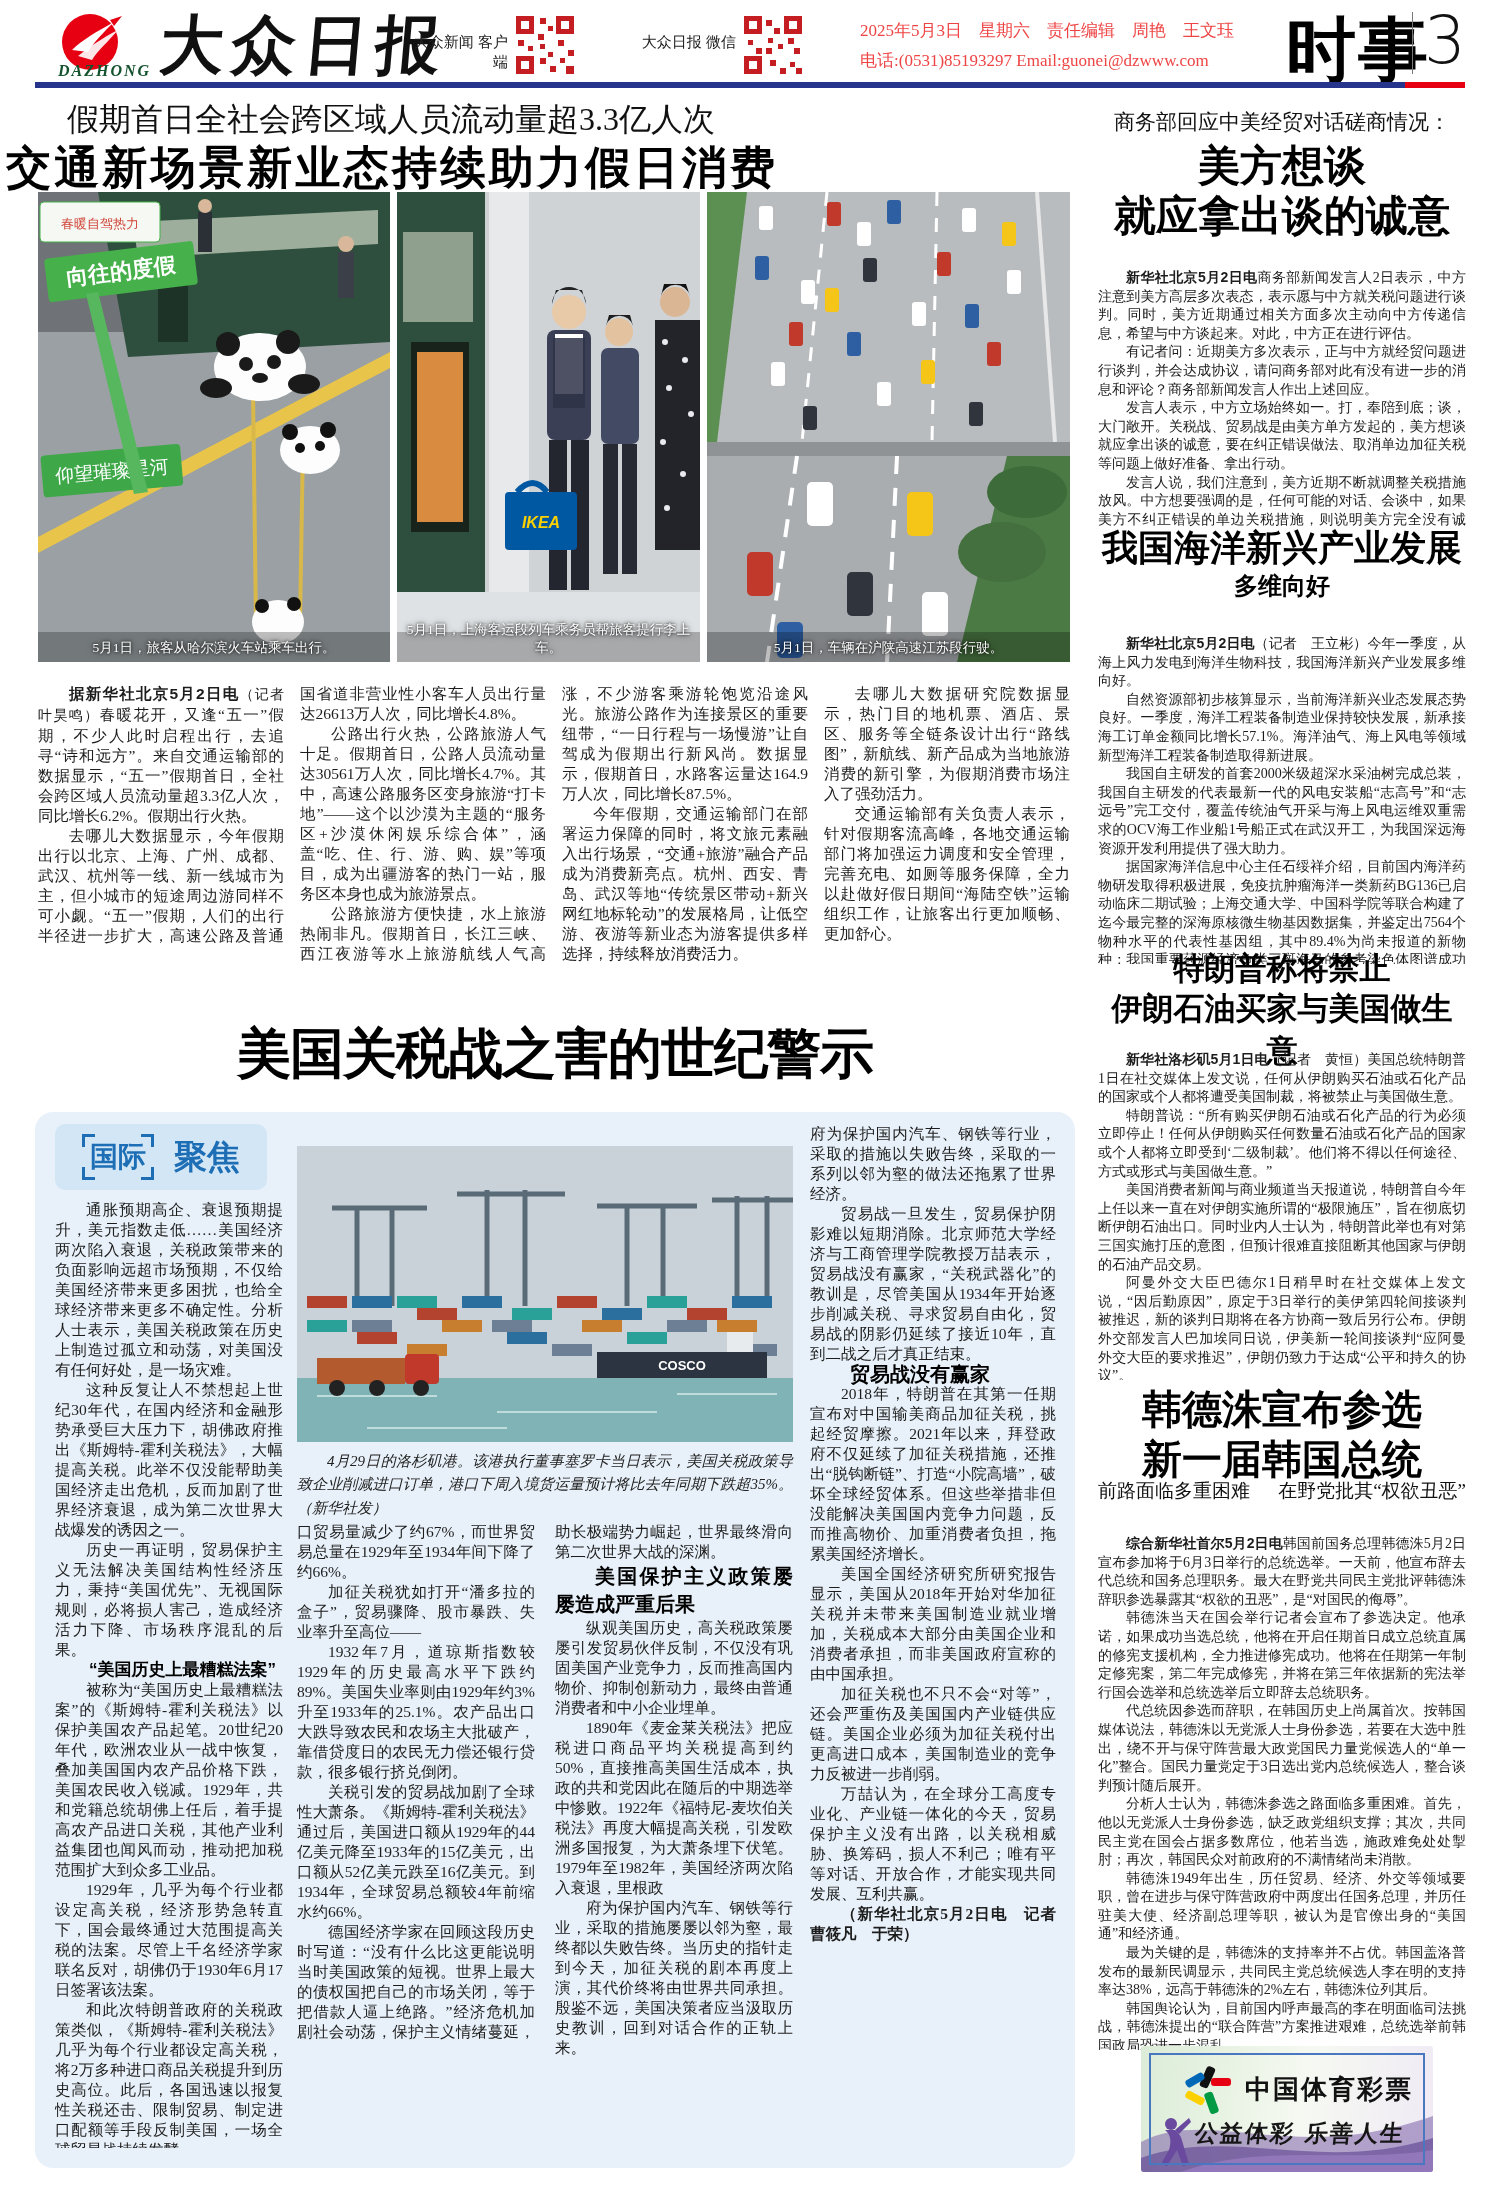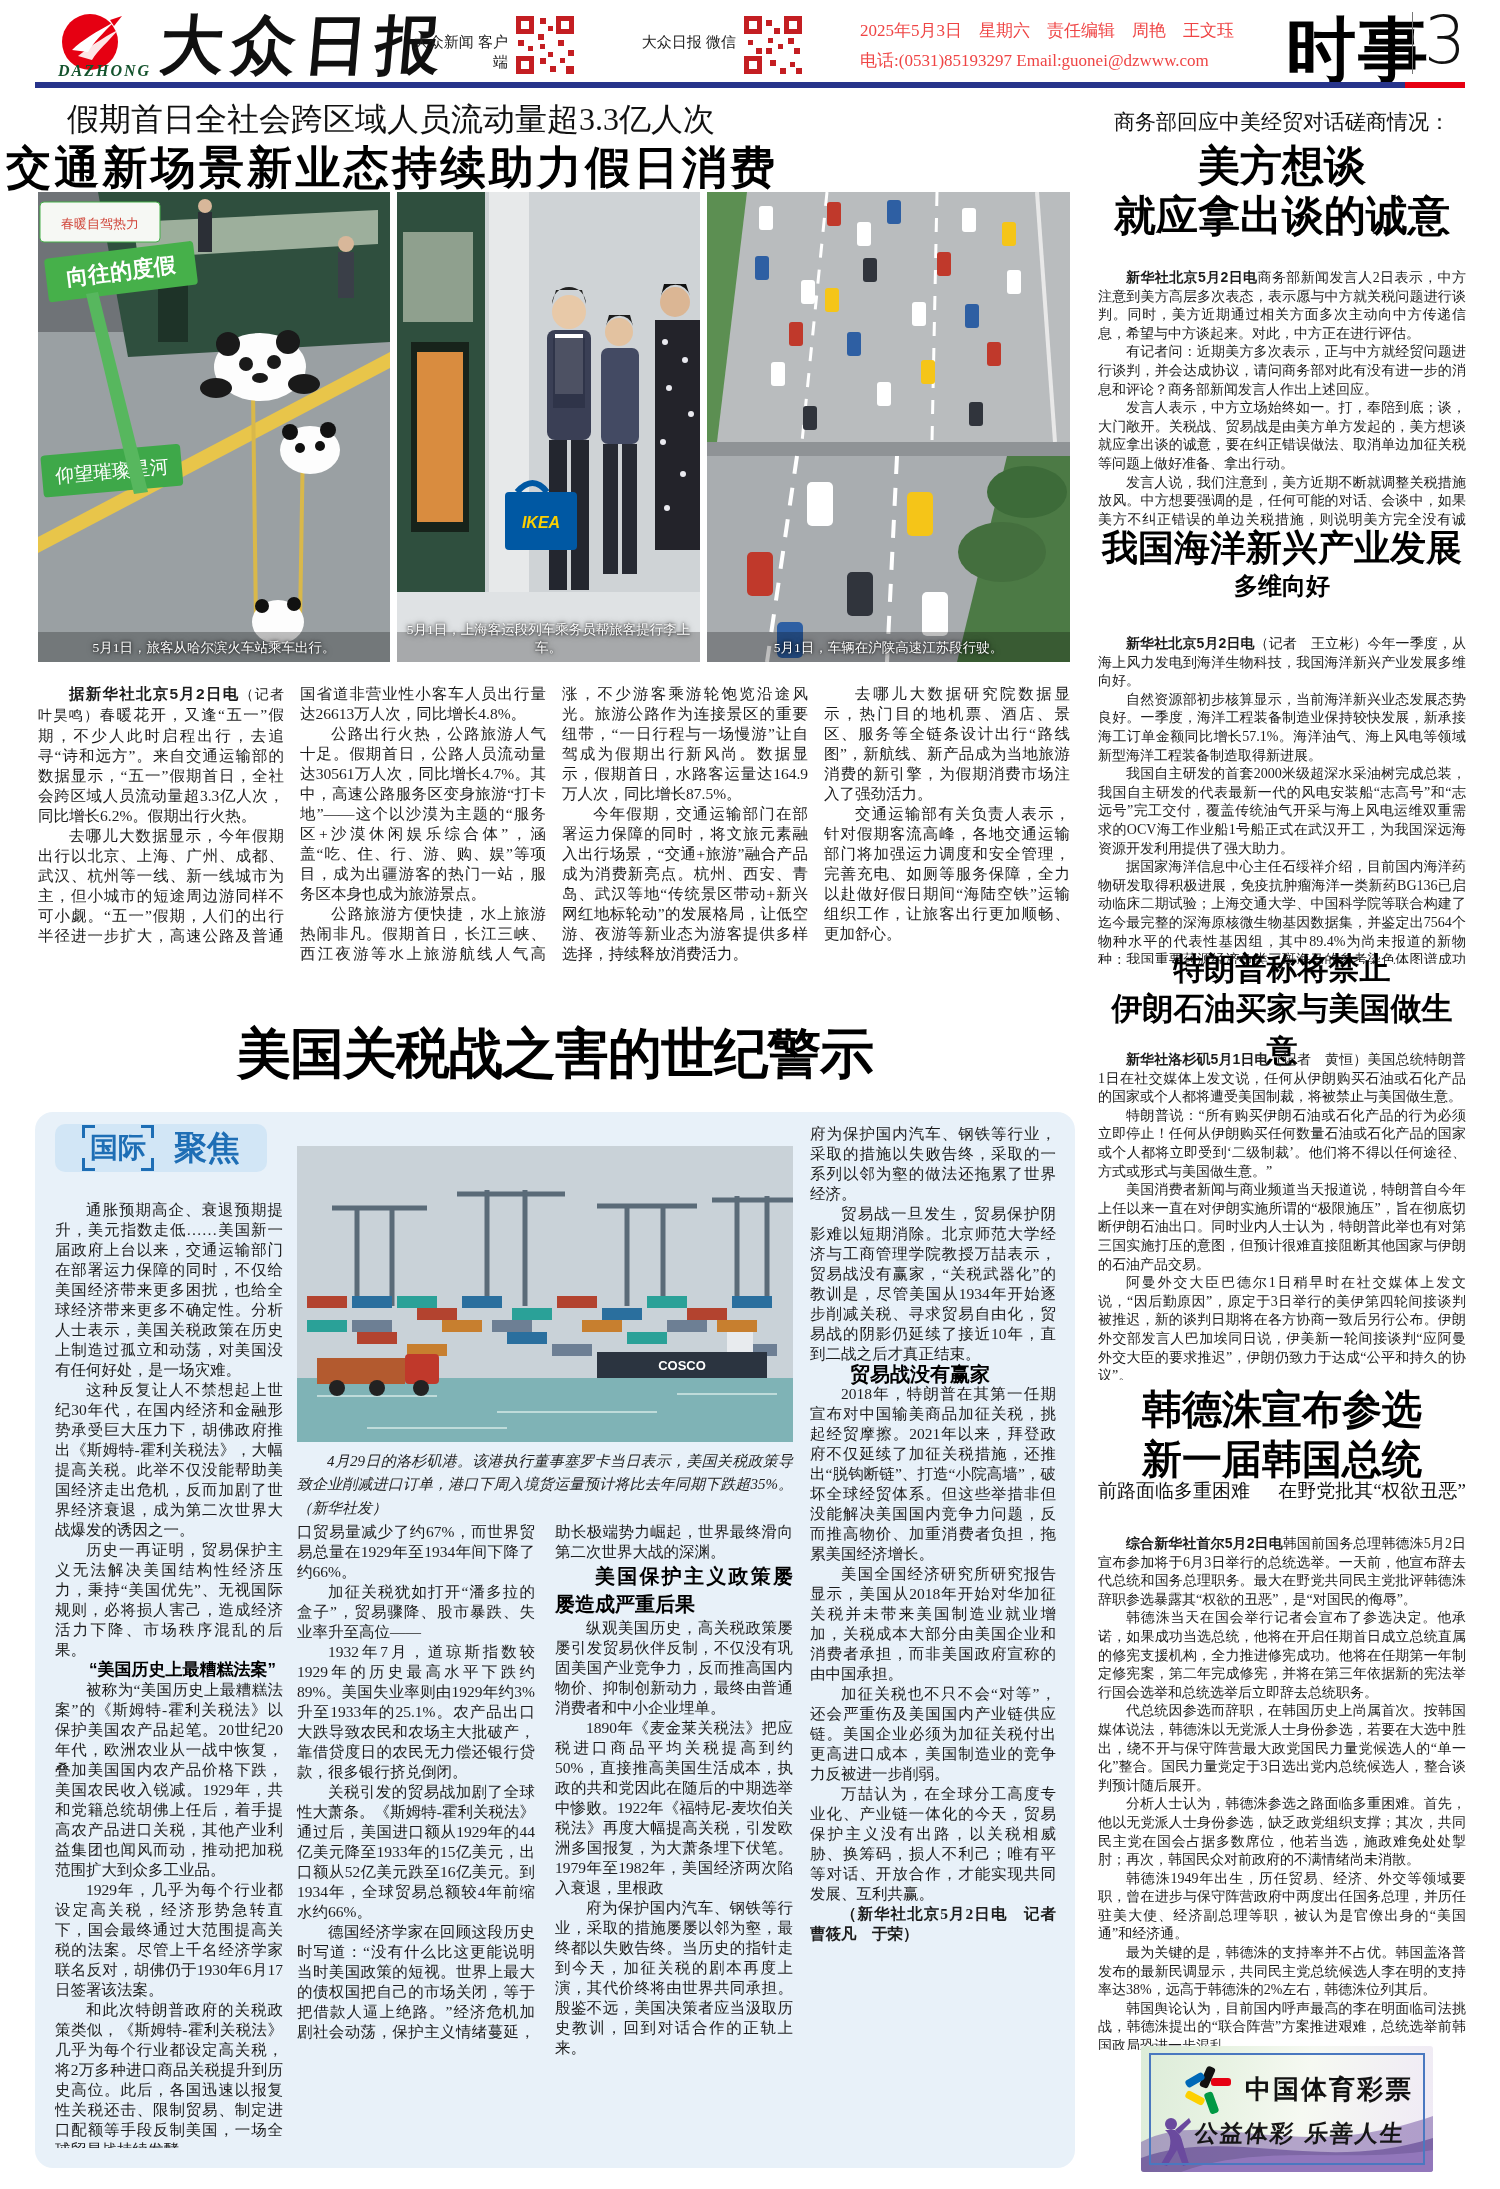--- a/index.html
+++ b/index.html
@@ -36,21 +36,21 @@
                  font-size:13.5px;text-shadow:0 0 3px rgba(0,0,0,.95),0 0 6px rgba(0,0,0,.7);}
   #main-body{left:38px;top:684px;width:1032px;height:318px;column-count:4;column-gap:16px;
              font-size:15.5px;line-height:20px;overflow:hidden;}
   p.para{margin:0;text-indent:2em;text-align:justify;}
   .lead{font-weight:bold;font-family:"Liberation Sans",sans-serif;}
   .byline{font-size:14px;}
   
   #focus-headline{left:35px;top:1018px;width:1040px;text-align:center;font-family:"Liberation Sans",sans-serif;
                   font-weight:900;font-size:54px;letter-spacing:-1px;color:#000;}
   #focus-bg{left:35px;top:1112px;width:1040px;height:1056px;background:#e8f1f9;border-radius:18px;}
-  #focus-badge{left:55px;top:1124px;width:212px;height:48px;background:#d2e6f6;border-radius:10px;
+  #focus-badge{left:55px;top:1124px;width:212px;height:66px;background:#d2e6f6;border-radius:10px;
                display:flex;align-items:center;justify-content:center;gap:20px;}
   .badge-word1{position:relative;font-family:"Liberation Sans",sans-serif;font-weight:900;
                font-size:28px;color:#1e6eb5;padding:4px 8px;}
   .badge-word2{font-family:"Liberation Sans",sans-serif;font-weight:900;font-size:33px;color:#1e6eb5;}
   .corner{position:absolute;width:10px;height:10px;}
   .corner.tl{left:0;top:0;border-left:3px solid #1e6eb5;border-top:3px solid #1e6eb5;}
   .corner.tr{right:0;top:0;border-right:3px solid #1e6eb5;border-top:3px solid #1e6eb5;}
   .corner.bl{left:0;bottom:0;border-left:3px solid #1e6eb5;border-bottom:3px solid #1e6eb5;}
   .corner.br{right:0;bottom:0;border-right:3px solid #1e6eb5;border-bottom:3px solid #1e6eb5;}
   .focus-text{font-size:15.5px;line-height:20px;overflow:hidden;}
@@ -352,21 +352,21 @@
       <span class="corner tl"></span>
       <span class="corner tr"></span>
       <span class="corner bl"></span>
       <span class="corner br"></span>
       <span>国际</span>
     </span>
     <span class="badge-word2">聚焦</span>
   </div>
 
   <div id="focus-left" class="abs focus-text">
-    <p class="para">通胀预期高企、衰退预期提升，美元指数走低……美国新一届政府上台以来，交通运输部门在部署运力保障的同时，不仅给美国经济带来更多困扰，也给全球经济带来更多不确定性。分析人士表示，美国关税政策在历史上制造过孤立和动荡，对美国没有任何好处，是一场灾难。</p>
+    <p class="para">通胀预期高企、衰退预期提升，美元指数走低……美国经济两次陷入衰退，关税政策带来的负面影响远超市场预期，不仅给美国经济带来更多困扰，也给全球经济带来更多不确定性。分析人士表示，美国关税政策在历史上制造过孤立和动荡，对美国没有任何好处，是一场灾难。</p>
     <p class="para">这种反复让人不禁想起上世纪30年代，在国内经济和金融形势承受巨大压力下，胡佛政府推出《斯姆特-霍利关税法》，大幅提高关税。此举不仅没能帮助美国经济走出危机，反而加剧了世界经济衰退，成为第二次世界大战爆发的诱因之一。</p>
     <p class="para">历史一再证明，贸易保护主义无法解决美国结构性经济压力，秉持“美国优先”、无视国际规则，必将损人害己，造成经济活力下降、市场秩序混乱的后果。</p>
     <p class="para subhead" id="sh-left">“美国历史上最糟糕法案”</p>
     <p class="para">被称为“美国历史上最糟糕法案”的《斯姆特-霍利关税法》以保护美国农产品起笔。20世纪20年代，欧洲农业从一战中恢复，叠加美国国内农产品价格下跌，美国农民收入锐减。1929年，共和党籍总统胡佛上任后，着手提高农产品进口关税，其他产业利益集团也闻风而动，推动把加税范围扩大到众多工业品。</p>
     <p class="para">1929年，几乎为每个行业都设定高关税，经济形势急转直下，国会最终通过大范围提高关税的法案。尽管上千名经济学家联名反对，胡佛仍于1930年6月17日签署该法案。</p>
     <p class="para">和此次特朗普政府的关税政策类似，《斯姆特-霍利关税法》几乎为每个行业都设定高关税，将2万多种进口商品关税提升到历史高位。此后，各国迅速以报复性关税还击、限制贸易、制定进口配额等手段反制美国，一场全球贸易战持续发酵。</p>
 
   </div>
 
   <div id="focus-photo" class="abs photo">

